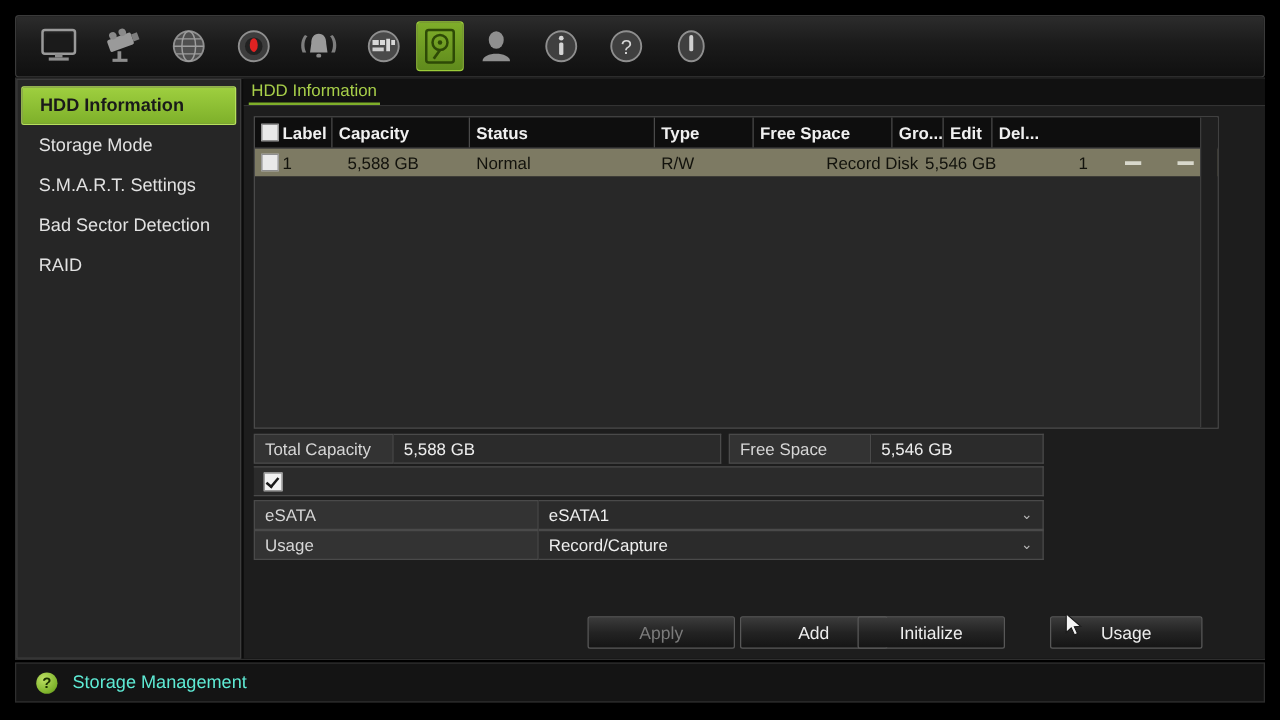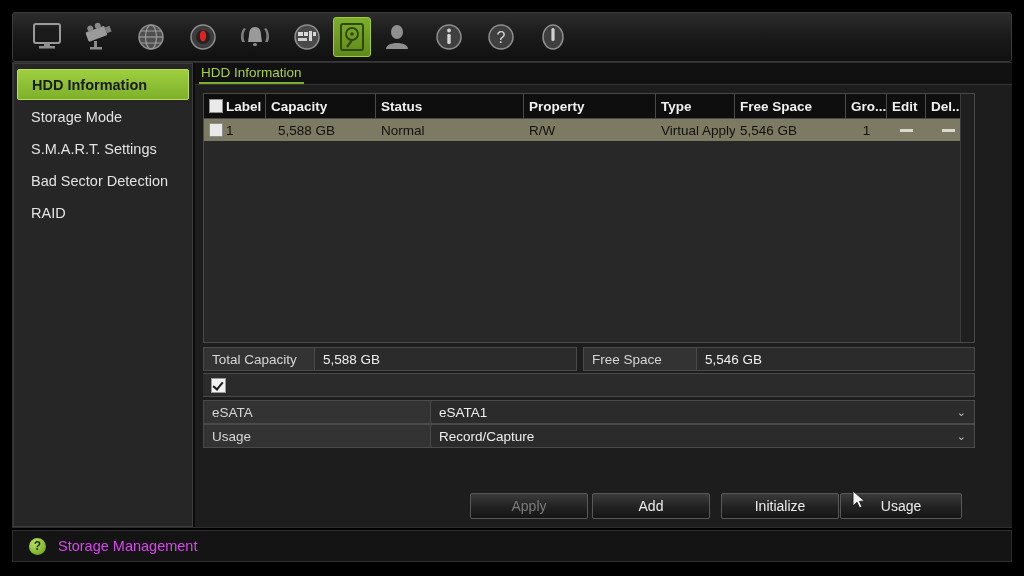--- a/index.html
+++ b/index.html
@@ -190,21 +190,21 @@
     border-left: 1px solid #3c3c3c;
     box-sizing: border-box;
   }
 
   
   .frow {
     position: absolute;
     display: flex;
     height: 24px;
     left: 8px;
-    width: 772px;
+    width: 632px;
   }
   .flabel {
     background: #333333;
     border: 1px solid #4a4a4a;
     color: #d6d6d6;
     font-size: 13.5px;
     display: flex;
     align-items: center;
     padding-left: 8px;
     box-sizing: border-box;
@@ -289,21 +289,21 @@
     color: #1a3000;
     font-size: 12px;
     font-weight: bold;
     display: flex;
     align-items: center;
     justify-content: center;
     margin-right: 12px;
     flex: 0 0 auto;
   }
   .status-text {
-    color: #d946ef;
+    color: #5eead4;
     font-size: 14.5px;
   }
 
   .cursor-arrow {
     position: absolute;
     left: 852px; top: 490px;
     width: 14px; height: 20px;
     pointer-events: none;
   }
 </style>
@@ -445,23 +445,20 @@
         <div class="th" style="width:62px">
           <span class="cbox"></span>
           <span>Label</span>
         </div>
         <div class="th" style="width:110px">
           <span>Capacity</span>
         </div>
         <div class="th" style="width:148px">
           <span>Status</span>
         </div>
-        <div class="th" style="width:132px">
-          <span>Property</span>
-        </div>
         <div class="th" style="width:79px">
           <span>Type</span>
         </div>
         <div class="th" style="width:111px">
           <span>Free Space</span>
         </div>
         <div class="th" style="width:41px">
           <span>Gro...</span>
         </div>
         <div class="th" style="width:39px">
@@ -473,21 +470,21 @@
       </div>
 
       <div class="trow">
         <div class="td" style="width:62px">
           <span class="cbox"></span>
           <span>1</span>
         </div>
         <div class="td" style="width:110px;padding-left:12px">5,588 GB</div>
         <div class="td" style="width:148px">Normal</div>
         <div class="td" style="width:132px">R/W</div>
-        <div class="td" style="width:79px">Virtual Apply</div>
+        <div class="td" style="width:79px">Record Disk</div>
         <div class="td" style="width:111px">5,546 GB</div>
         <div class="td center" style="width:41px">1</div>
         <div class="td center" style="width:39px">
           <span class="dash"></span>
         </div>
         <div class="td center" style="width:45px">
           <span class="dash"></span>
         </div>
       </div>
 
@@ -519,21 +516,21 @@
       <div class="flabel" style="width:228px">Usage</div>
       <div class="fvalue select">
         <span>Record/Capture</span>
         <span class="caret">⌄</span>
       </div>
     </div>
 
     <div class="btnrow">
       <div class="btn disabled" style="left:275px;width:118px">Apply</div>
       <div class="btn" style="left:397px;width:118px">Add</div>
-      <div class="btn" style="left:526px;width:118px">Initialize</div>
+      <div class="btn" style="left:491px;width:118px">Initialize</div>
       <div class="btn" style="left:645px;width:122px">Usage</div>
     </div>
   </div>
 
   <div class="statusbar">
     <span class="help-dot">?</span>
     <span class="status-text">Storage Management</span>
   </div>
 
   <svg class="cursor-arrow" viewBox="0 0 14 20">

